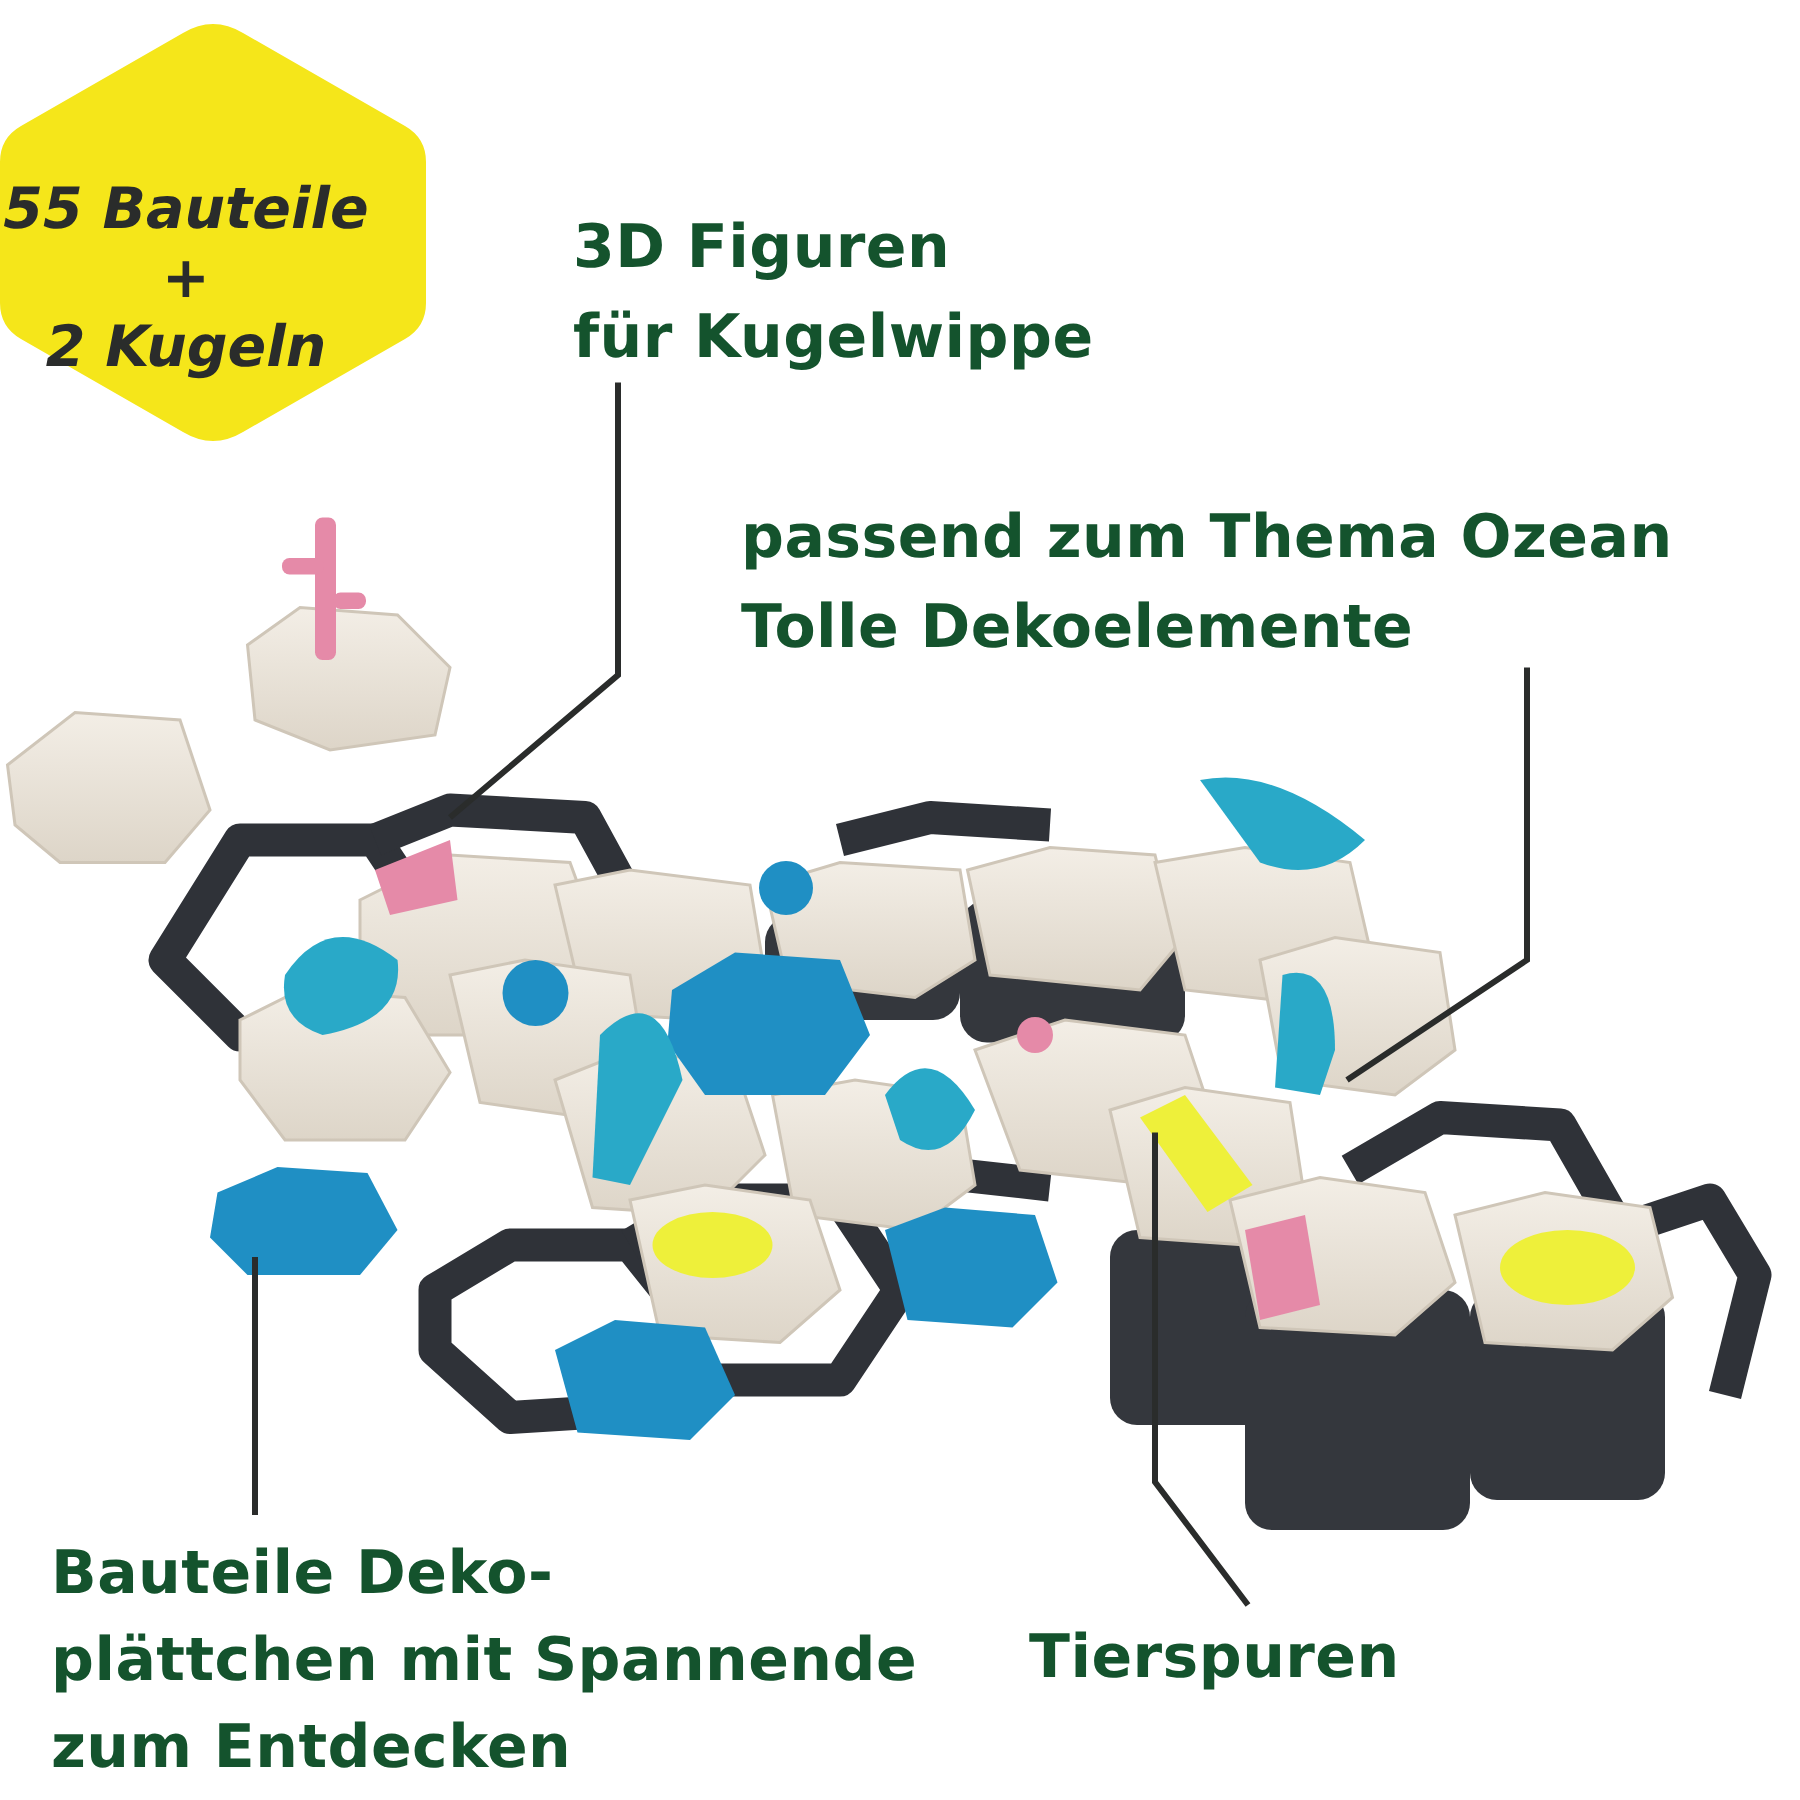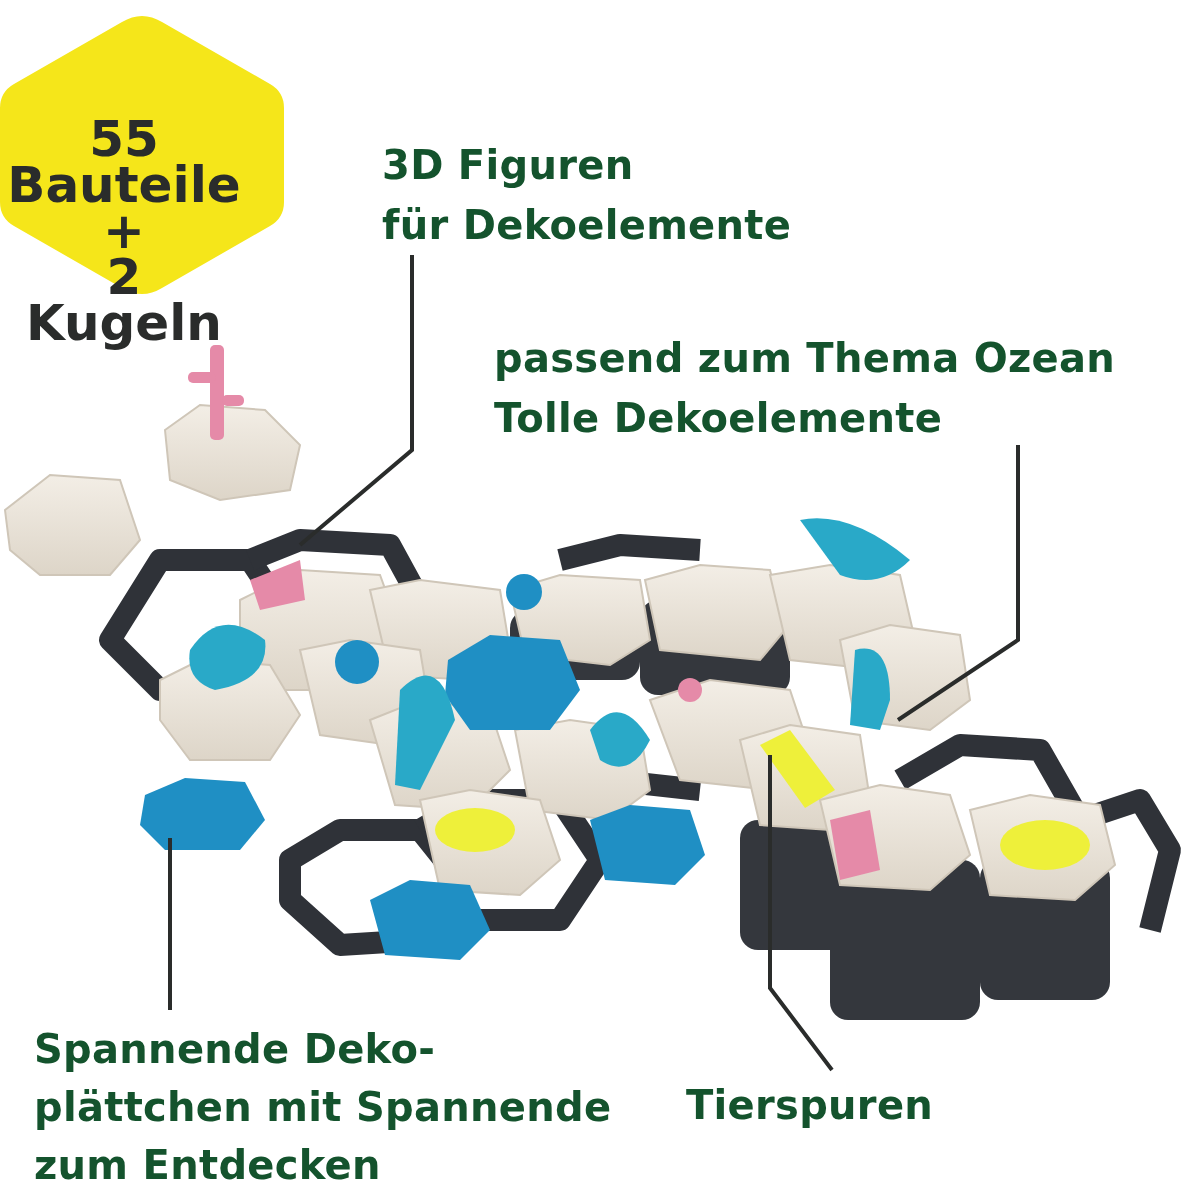--- a/index.html
+++ b/index.html
@@ -1,21 +1,21 @@
 <!DOCTYPE html>
 <html><head>
 <meta charset="utf-8">
 <style>
   html, body { margin: 0; padding: 0; background: #ffffff; }
   body { width: 1200px; height: 1200px; position: relative; overflow: hidden;
          font-family: "DejaVu Sans", sans-serif; color: #2a2c2b; }
   .badge { position: absolute; left: 0; top: 12px; width: 284px; height: 284px; }
   .badge svg { position: absolute; left: 0; top: 0; }
   .badge-text { position: absolute; left: 0; top: 104px; width: 248px; text-align: center;
-                font-weight: bold; font-size: 50px; line-height: 46px; color: #2a2c2b; }
+                font-weight: bold; font-size: 38px; line-height: 46px; color: #2a2c2b; font-style: italic; }
   .label { position: absolute; font-weight: bold; font-size: 40px; line-height: 60px;
            color: #14532d; white-space: nowrap; letter-spacing: 0.3px; }
   .label div { display: block; }
   #lbl-figuren { left: 382px; top: 135px; }
   #lbl-deko { left: 494px; top: 328px; }
   #lbl-plaettchen { left: 34px; top: 1020px; line-height: 58px; }
   #lbl-wippe { left: 686px; top: 1075px; }
   .scene { position: absolute; left: 0; top: 0; }
 </style>
 </head>
@@ -118,29 +118,29 @@
   </svg>
   <div class="badge-text">
     <div>55 Bauteile</div>
     <div>+</div>
     <div>2 Kugeln</div>
   </div>
 </div>
 
 <div class="label" id="lbl-figuren">
   <div>3D Figuren</div>
-  <div>für Dekoelemente</div>
+  <div>für Kugelwippe</div>
 </div>
 
 <div class="label" id="lbl-deko">
   <div>passend zum Thema Ozean</div>
   <div>Tolle Dekoelemente</div>
 </div>
 
 <div class="label" id="lbl-plaettchen">
-  <div>Spannende Deko-</div>
+  <div>Bauteile Deko-</div>
   <div>plättchen mit Spannende</div>
   <div>zum Entdecken</div>
 </div>
 
 <div class="label" id="lbl-wippe">
   <div>Tierspuren</div>
 </div>
 
 </body></html>

